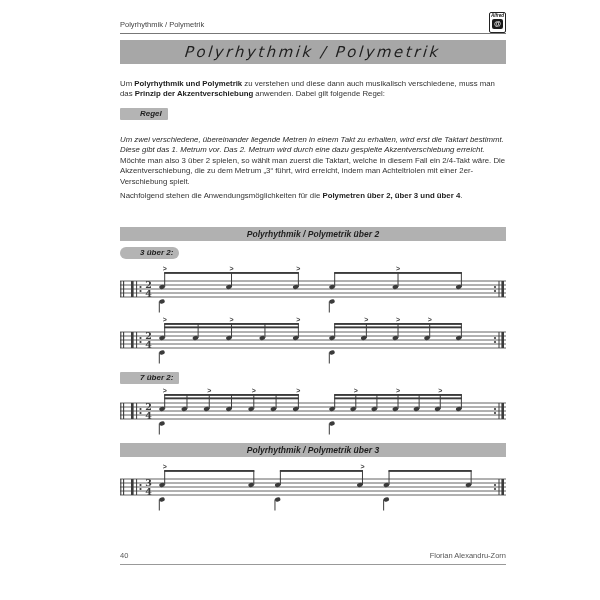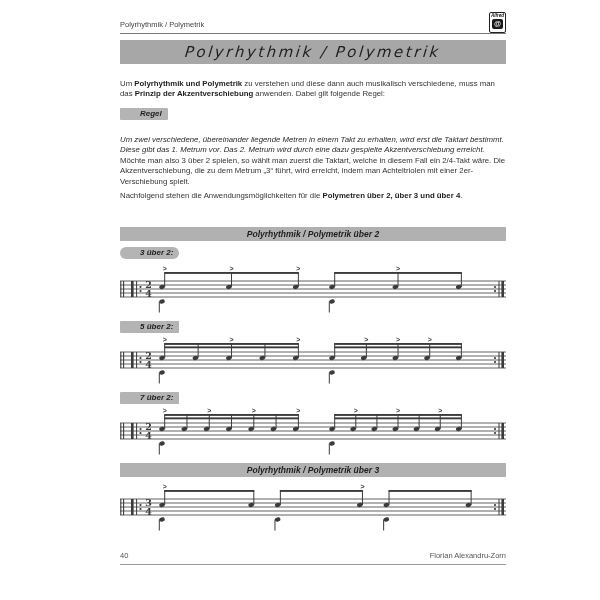--- a/index.html
+++ b/index.html
@@ -120,23 +120,20 @@
       <line x1="214.7" y1="22" x2="214.7" y2="7.5" stroke="#3b3b3b" stroke-width="1"></line>
       <ellipse cx="212" cy="36.5" rx="2.8" ry="2" fill="#3b3b3b" transform="rotate(-18 212 36.5)"></ellipse>
       <line x1="209.3" y1="36.5" x2="209.3" y2="47.5" stroke="#3b3b3b" stroke-width="1"></line>
       <ellipse cx="275.33" cy="22" rx="2.8" ry="2" fill="#3b3b3b" transform="rotate(-18 275.33 22)"></ellipse>
       <line x1="278.03" y1="22" x2="278.03" y2="7.5" stroke="#3b3b3b" stroke-width="1"></line>
       <text x="278.03" y="5.8" fill="#3b3b3b" font-size="7" text-anchor="middle" style="font-weight:bold">&gt;</text>
       <ellipse cx="338.65999999999997" cy="22" rx="2.8" ry="2" fill="#3b3b3b" transform="rotate(-18 338.65999999999997 22)"></ellipse>
       <line x1="341.35999999999996" y1="22" x2="341.35999999999996" y2="7.5" stroke="#3b3b3b" stroke-width="1"></line>
     </svg>
 
-  <div>
-    <span class="chip ex-label-2">5 über 2:</span>
-  </div>
   <svg class="staff tight" width="386" height="48" viewBox="0 0 386 48">
       <line x1="0" y1="16" x2="386" y2="16" stroke="#3b3b3b" stroke-width="0.8"></line>
       <line x1="0" y1="20" x2="386" y2="20" stroke="#3b3b3b" stroke-width="0.8"></line>
       <line x1="0" y1="24" x2="386" y2="24" stroke="#3b3b3b" stroke-width="0.8"></line>
       <line x1="0" y1="28" x2="386" y2="28" stroke="#3b3b3b" stroke-width="0.8"></line>
       <line x1="0" y1="32" x2="386" y2="32" stroke="#3b3b3b" stroke-width="0.8"></line>
       <line x1="0.8" y1="16" x2="0.8" y2="32" stroke="#3b3b3b" stroke-width="1.1"></line>
       <line x1="3.6" y1="16" x2="3.6" y2="32" stroke="#3b3b3b" stroke-width="1.1"></line>
       <rect x="11" y="16" width="2.6" height="16" fill="#3b3b3b"></rect>
       <line x1="16.6" y1="16" x2="16.6" y2="32" stroke="#3b3b3b" stroke-width="1"></line>

